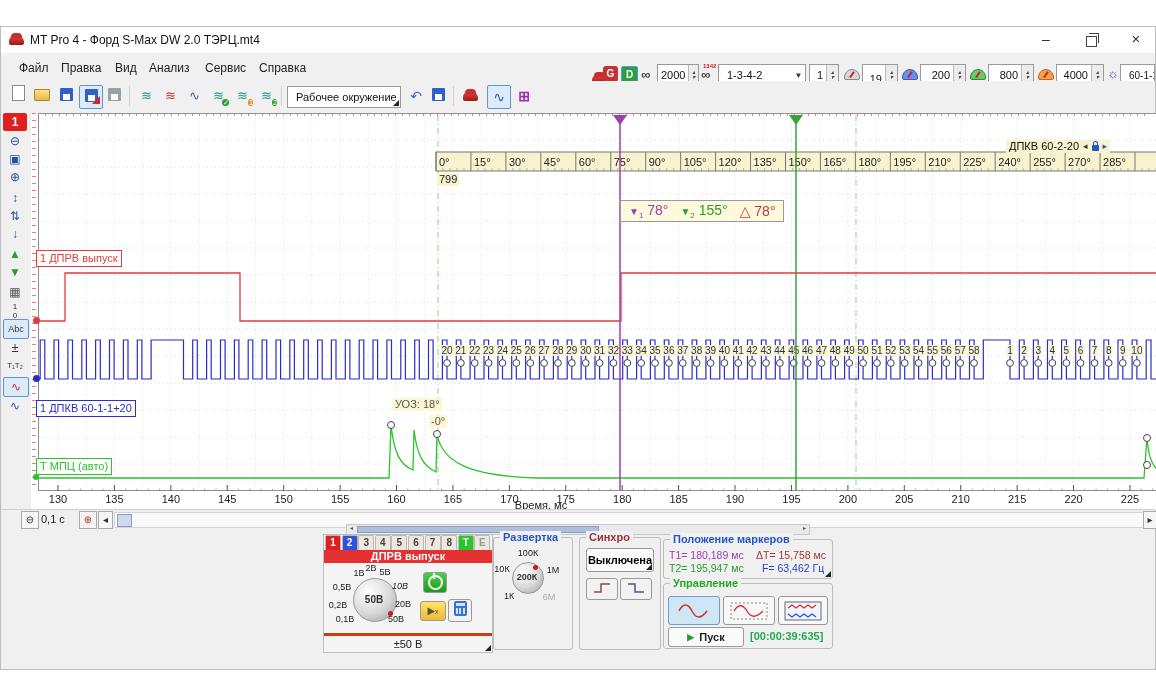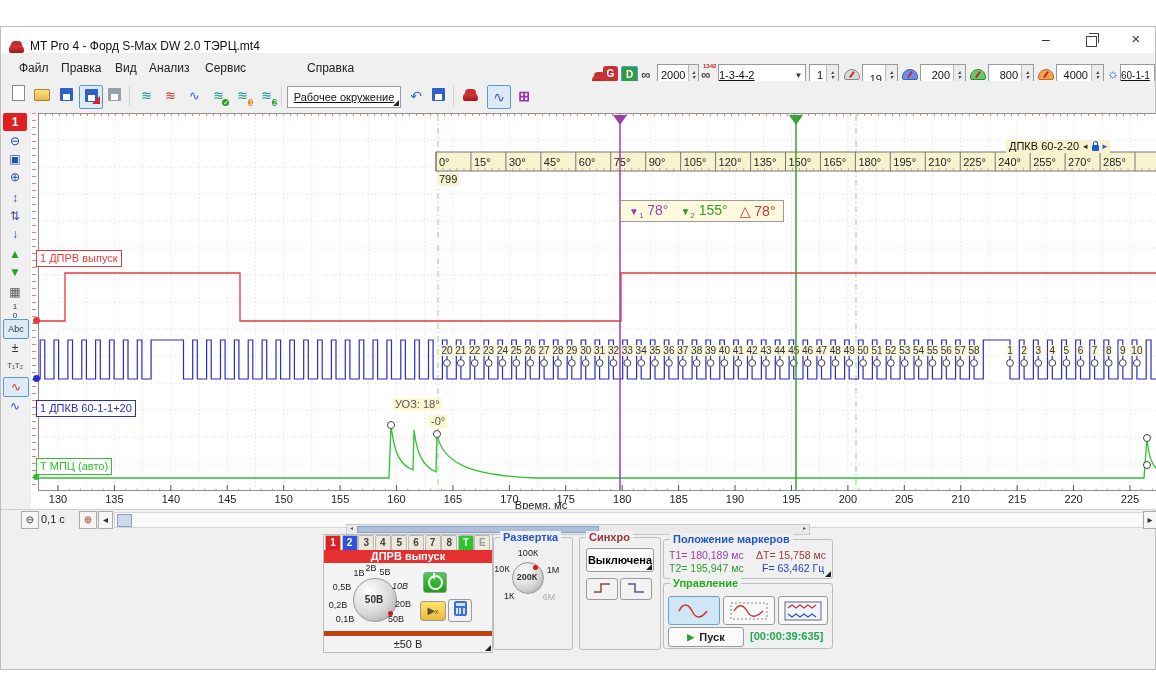--- a/index.html
+++ b/index.html
@@ -3,39 +3,39 @@
 <meta charset="utf-8">
 <style>
   html,body{margin:0;padding:0;background:#fff;}
   body{width:1156px;height:700px;position:relative;font-family:"Liberation Sans",sans-serif;
        -webkit-font-smoothing:antialiased;overflow:hidden;}
   .abs{position:absolute;}
   .win{position:absolute;left:0;top:26px;width:1154px;height:642px;background:#f0f0f0;
        border:1px solid #bdbdbd;}
   
   .titlebar{position:absolute;left:0;top:0;width:100%;height:26px;background:#ffffff;
-            display:flex;align-items:flex-end;font-size:12px;color:#111;}
+            display:flex;align-items:center;font-size:12px;color:#111;}
   .car-ic{display:inline-block;width:15px;height:9px;background:linear-gradient(#e84040,#a01818);
           border-radius:5px 6px 2px 2px;margin:0 6px 0 8px;position:relative;}
   .car-ic::after{content:"";position:absolute;left:2px;right:2px;top:-3px;height:5px;
           background:#c42f2f;border-radius:4px 4px 0 0;}
   .winbtn{position:absolute;top:2px;width:30px;height:20px;text-align:center;line-height:20px;
           font-size:14px;color:#333;}
   .restore-ic{display:inline-block;width:9px;height:9px;border:1px solid #444;position:relative;top:3px;background:#fff;}
   .restore-ic::before{content:"";position:absolute;left:2px;top:-4px;width:9px;height:9px;border:1px solid #444;border-bottom:none;border-left:none;}
   
   .menubar{position:absolute;left:0;top:26px;width:100%;height:28px;background:#f0f0f0;}
   .menu-item{position:absolute;top:6px;font-size:12px;color:#222;padding:2px 4px;}
   
   .hctl{position:absolute;top:37px;height:22px;}
   .spin{position:absolute;top:0;height:20px;background:#fff;border:1px solid #9a9a9a;display:flex;align-items:center;}
   .spin-val{flex:1;font-size:11px;padding:0 3px;text-align:right;color:#111;}
   .spin-ud{width:11px;height:100%;border-left:1px solid #bbb;display:flex;flex-direction:column;align-items:center;justify-content:center;font-size:6px;color:#444;line-height:5px;background:#ececec;}
   .combo{position:absolute;top:0;height:20px;background:#fff;border:1px solid #9a9a9a;display:flex;align-items:center;font-size:11px;color:#111;}
-  .combo .cv{flex:1;padding:0 0;white-space:nowrap;overflow:hidden;text-decoration:underline;}
+  .combo .cv{flex:1;padding:0 8px;white-space:nowrap;overflow:hidden;}
   .combo .ca{width:13px;text-align:center;color:#333;font-size:8px;}
   .mini-sq{position:absolute;top:2px;width:15px;height:16px;border-radius:3px;color:#fff;font-size:10px;font-weight:bold;text-align:center;line-height:16px;}
   .gauge-ic{position:absolute;top:5px;width:14px;height:9px;border-radius:8px 8px 2px 2px;position:absolute;}
   .gauge-ic::after{content:"";position:absolute;left:6px;top:1px;width:1.6px;height:7px;background:#c22;transform:rotate(35deg);}
   
   .toolbar{position:absolute;left:0;top:54px;width:100%;height:32px;background:#f0f0f0;border-bottom:1px solid #dadada;}
   .tbtn{position:absolute;top:4px;width:22px;height:22px;text-align:center;line-height:22px;font-size:14px;}
   .tsel{border:1px solid #5a96d0;background:#dcebf7;border-radius:2px;}
   .tsep{position:absolute;top:5px;width:1px;height:20px;background:#d0d0d0;}
   .doc-ic{display:inline-block;width:11px;height:14px;background:#fff;border:1px solid #888;}
@@ -83,21 +83,21 @@
   .kcenter{position:absolute;font-size:10px;font-weight:bold;color:#333;transform:translate(-50%,-50%);}
   .pbtn{position:absolute;border:1px solid #9a9a9a;border-radius:3px;background:#f2f2f2;text-align:center;}
   .power{background:linear-gradient(#4ad04a,#1d9a1d);}
   .power-ic{display:inline-block;width:11px;height:11px;border:2px solid #fff;border-radius:50%;position:relative;top:2px;}
   .power-ic::after{content:"";position:absolute;left:3.5px;top:-4px;width:2px;height:6px;background:#fff;}
   .ybtn{background:linear-gradient(#ffe469,#ecb93a);font-size:10px;color:#553;}
   .calc-ic{display:inline-block;width:13px;height:15px;background:#3a6fd8;border-radius:2px;position:relative;top:1px;}
   .calc-ic::after{content:"";position:absolute;left:2px;top:2px;width:9px;height:3px;background:#cfe2ff;}
   .calc-ic::before{content:"";position:absolute;left:2px;top:7px;width:9px;height:6px;
       background:repeating-linear-gradient(to right,#cfe2ff 0 2px,transparent 2px 3.5px);}
-  .chan-foot{position:absolute;left:0;bottom:0;width:100%;height:16px;border-top:5px solid #c2410c;background:#f4f4f4;text-align:center;font-size:11px;line-height:16px;color:#222;}
+  .chan-foot{position:absolute;left:0;bottom:0;width:100%;height:16px;border-top:3px solid #c2410c;background:#f4f4f4;text-align:center;font-size:11px;line-height:16px;color:#222;}
   .mrow{position:absolute;font-size:10.5px;white-space:nowrap;}
   .mode-btn{position:absolute;top:12px;width:50px;height:27px;border:1px solid #9a9a9a;border-radius:3px;background:#f8f8f8;display:flex;align-items:center;justify-content:center;}
   .start-btn{position:absolute;border:1px solid #9a9a9a;border-radius:3px;background:#fafafa;font-size:11px;font-weight:bold;color:#222;display:flex;align-items:center;justify-content:center;gap:5px;}
   .timer{position:absolute;font-size:11px;color:#1faa50;font-weight:bold;text-align:right;}
   .mini-scroll{position:absolute;left:345px;top:497px;width:462px;height:9px;background:#eaeaea;border:1px solid #c8c8c8;}
   .ms-a{position:absolute;top:0;width:9px;height:7px;font-size:6px;line-height:7px;text-align:center;color:#555;}
   .ms-thumb{position:absolute;left:10px;top:1px;width:240px;height:5px;background:#aebfdd;border:1px solid #8aa0c0;}
 </style>
 </head>
 <body>
@@ -111,21 +111,21 @@
     <span class="winbtn" style="left:1075px;"><span class="restore-ic"></span></span>
     <span class="winbtn" style="left:1120px;font-size:15px;">×</span>
   </div>
 
   <div class="menubar">
     <span class="menu-item" style="left:14px;">Файл</span>
     <span class="menu-item" style="left:56px;">Правка</span>
     <span class="menu-item" style="left:110px;">Вид</span>
     <span class="menu-item" style="left:144px;">Анализ</span>
     <span class="menu-item" style="left:200px;">Сервис</span>
-    <span class="menu-item" style="left:254px;margin-left:48px;">Справка</span>
+    <span class="menu-item" style="left:254px;">Справка</span>
   </div>
 
   <div class="hctl" style="left:0;width:1154px;">
     <span class="car-ic abs" style="left:583px;top:6px;"></span>
     <span class="mini-sq" style="left:602px;background:#c43232;">G</span>
     <span class="mini-sq tsel" style="left:620px;background:#2e9e44;width:15px;">D</span>
     <span class="abs" style="left:640px;top:3px;font-size:13px;color:#444;font-weight:bold;">∞</span>
     <span class="spin" style="left:656px;width:40px;">
         <span class="spin-val">2000</span>
         <span class="spin-ud">

